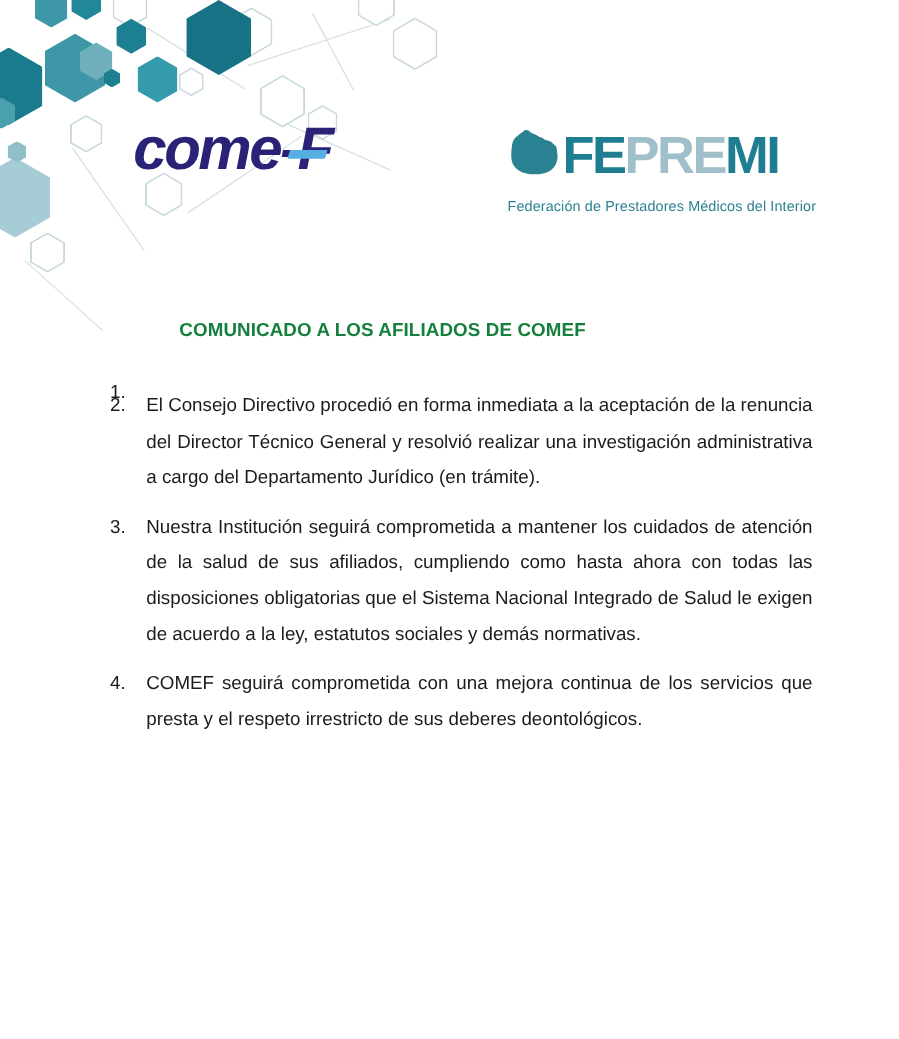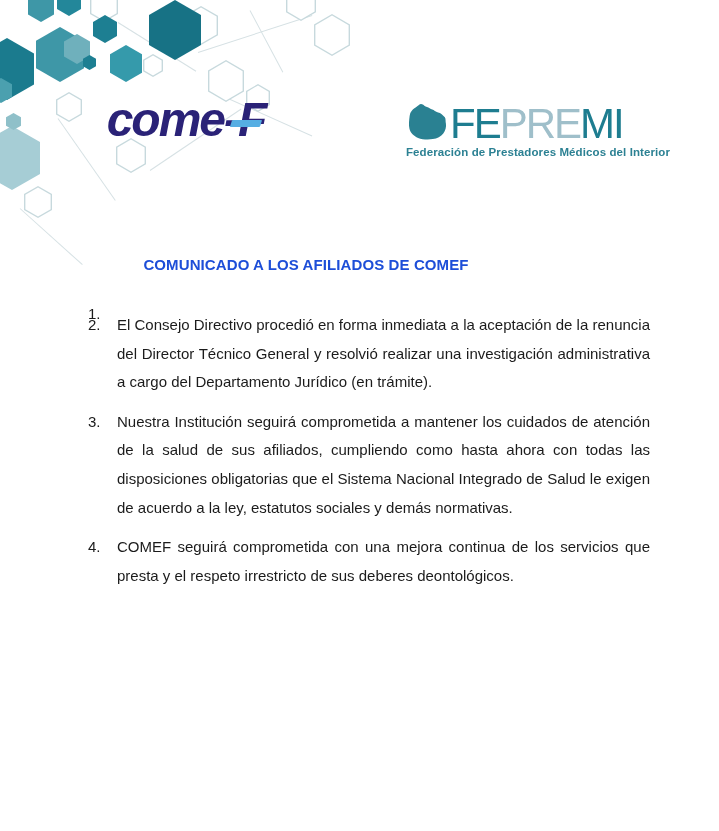--- a/index.html
+++ b/index.html
@@ -52,41 +52,41 @@
     font-style:italic; font-weight:bold;
     font-size:20px; letter-spacing:5px;
     color:#0b74c4;
   }
 
   
   .fepremi { position:absolute; left:406px; top:100px; width:240px; }
   .fepremi-top { display:flex; align-items:flex-end; }
   .uy-map { width:42px; height:44px; margin-right:2px; }
   .fepremi-name {
-    font-weight:normal; font-size:42px; line-height:40px;
+    font-weight:bold; font-size:42px; line-height:40px;
     letter-spacing:-2px; white-space:nowrap;
   }
   .fp-dark { color:#1e7d90; }
   .fp-light { color:#9fbfca; }
   .fepremi-tagline {
-    margin-top:2px;
+    margin-top:16px;
     font-size:11.5px; letter-spacing:0.1px;
-    color:#2c8193; white-space:nowrap;font-weight:bold;
+    color:#2c8193; white-space:nowrap;
   }
 
   
   .date-line {
     position:absolute; top:204px; right:68px;
     font-size:15px; color:#1b1b1b;
   }
   .doc-title {
     position:absolute; top:256px; left:0; width:612px;
     text-align:center;
     font-size:15px; font-weight:bold; letter-spacing:0.1px;
-    color:#1d4ed8;
+    color:#15803d;
   }
   .items {
     position:absolute; top:300px; left:88px; width:562px;
     list-style:none;
   }
   .item {
     position:relative;
     padding-left:29px;
     margin-bottom:11px;
     font-size:15px; line-height:28.6px;

